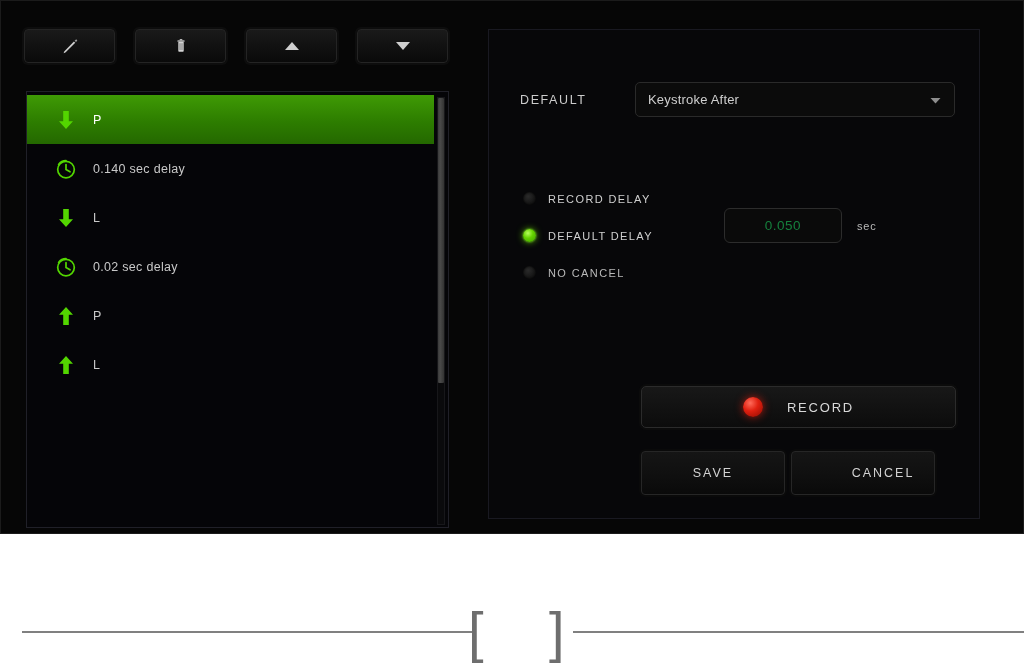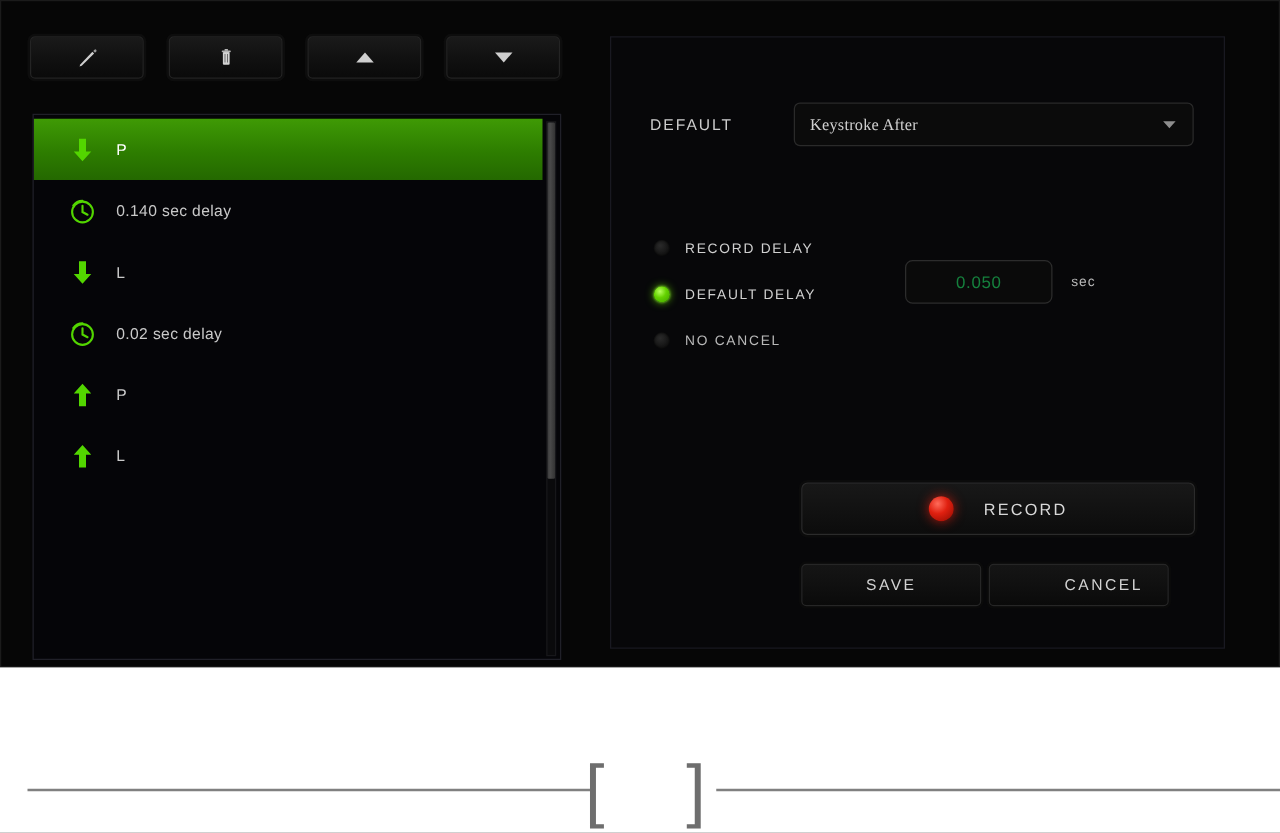--- a/index.html
+++ b/index.html
@@ -166,21 +166,20 @@
     height: 35px;
     box-sizing: border-box;
     border: 1px solid #2a2a2a;
     border-radius: 5px;
     background: #0b0b0b;
     display: flex;
     align-items: center;
     padding: 0 12px;
     cursor: pointer;
     position: relative;
-    font-family: Liberation Serif, serif;
   }
   #insert-value {
     font-size: 13px;
     color: #cfcfcf;
     letter-spacing: 0.2px;
   }
   #insert-caret {
     position: absolute;
     right: 12px;
     top: 50%;
@@ -278,21 +277,21 @@
   #record-label {
     font-size: 13px;
     color: #d8d8d8;
     letter-spacing: 1.8px;
   }
 
   .footer-btn {
     position: absolute;
     top: 421px;
     width: 144px;
-    height: 34px;
+    height: 44px;
     box-sizing: border-box;
     border: 1px solid #262626;
     border-radius: 4px;
     background: linear-gradient(180deg, #151515 0%, #101010 50%, #0a0a0a 100%);
     display: flex;
     align-items: center;
     justify-content: center;
     cursor: pointer;
     box-shadow: 0 0 0 2px rgba(11,11,11,0.85);
   }

